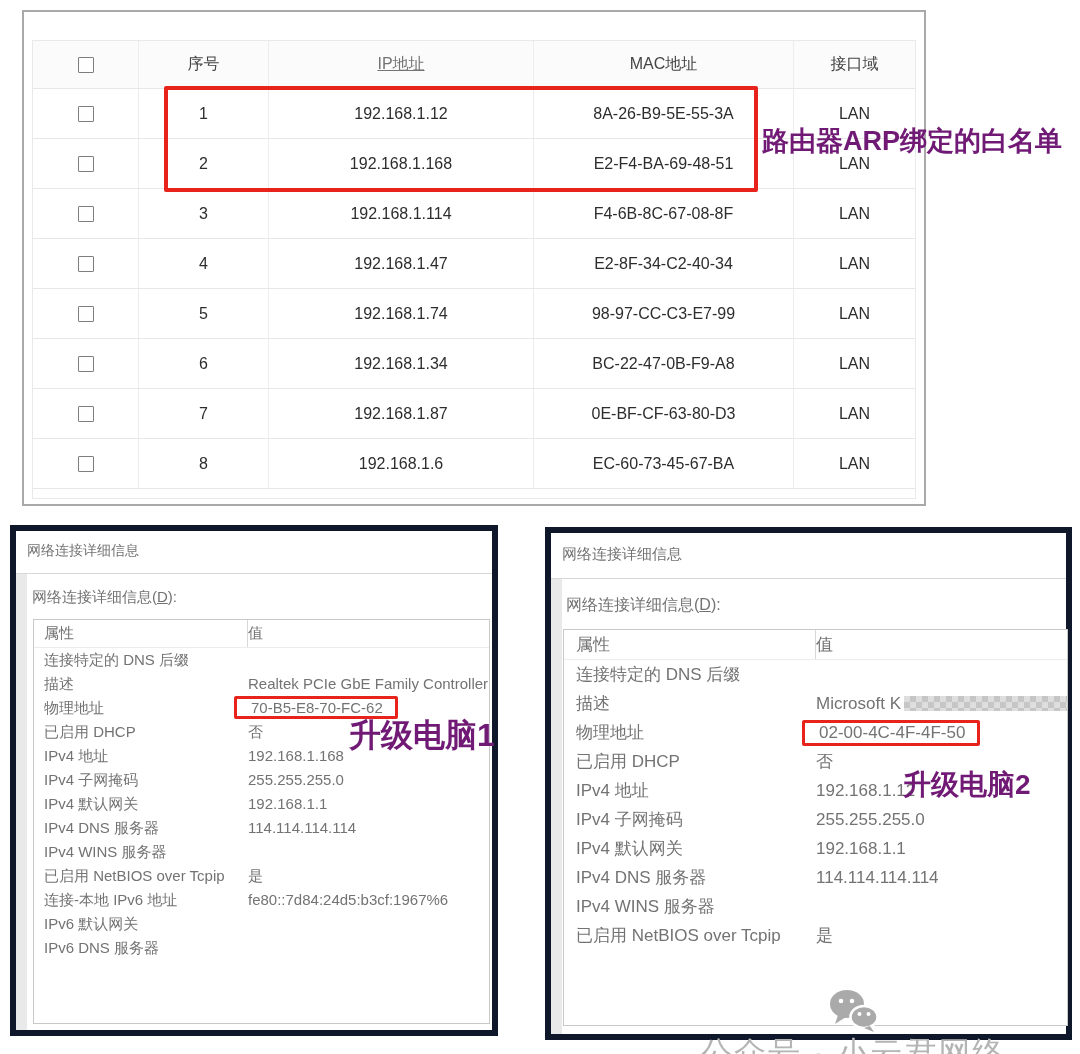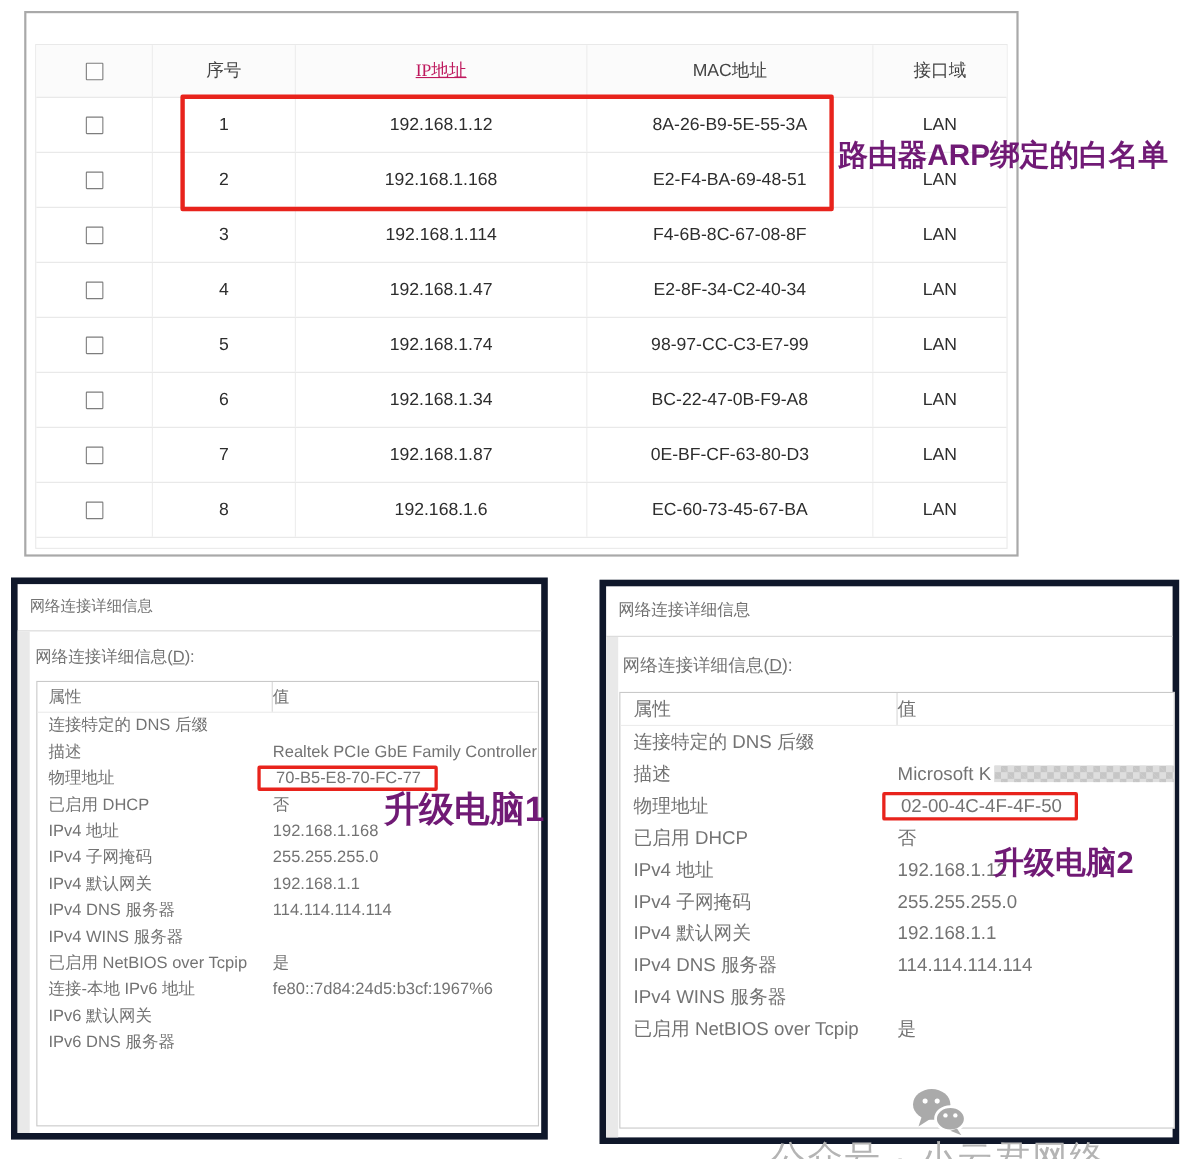--- a/index.html
+++ b/index.html
@@ -19,21 +19,21 @@
   .row { display:flex; height:50px; border-bottom:1px solid #e7e7e7; align-items:center; }
   .row.header { height:48px; background:#fbfbfb; font-size:15px; color:#444; }
   .row.stub { height:9px; border-bottom:none; }
   .cell { height:100%; display:flex; align-items:center; justify-content:center; font-size:16px; }
   .cell + .cell { border-left:1px solid #ededed; }
   .c-check { width:105px; flex:0 0 105px; }
   .c-no    { width:130px; flex:0 0 130px; }
   .c-ip    { width:265px; flex:0 0 265px; }
   .c-mac   { width:260px; flex:0 0 260px; }
   .c-if    { flex:1 1 auto; }
-  .link { color:#be185d; text-decoration:underline; cursor:pointer;font-family:Liberation Serif, serif; }
+  .link { color:#737373; text-decoration:underline; cursor:pointer; }
   .checkbox {
     width:16px; height:16px; display:inline-block; background:#fefefe;
     border:1.5px solid #7d7d7d; border-radius:1px;
   }
 
   
   .red-box-table {
     position:absolute; left:164px; top:86px; width:594px; height:106px;
     border:4px solid #e8231c; border-radius:2px; z-index:5; pointer-events:none;
   }
@@ -215,21 +215,21 @@
     <span class="pval"></span>
   </div>
 
   <div class="prow">
     <span class="pname">描述</span>
     <span class="pval">Realtek PCIe GbE Family Controller</span>
   </div>
 
   <div class="prow">
     <span class="pname">物理地址</span>
-    <span class="pval redbox">70-B5-E8-70-FC-77</span>
+    <span class="pval redbox">70-B5-E8-70-FC-62</span>
   </div>
 
   <div class="prow">
     <span class="pname">已启用 DHCP</span>
     <span class="pval">否</span>
   </div>
 
   <div class="prow">
     <span class="pname">IPv4 地址</span>
     <span class="pval">192.168.1.168</span>

